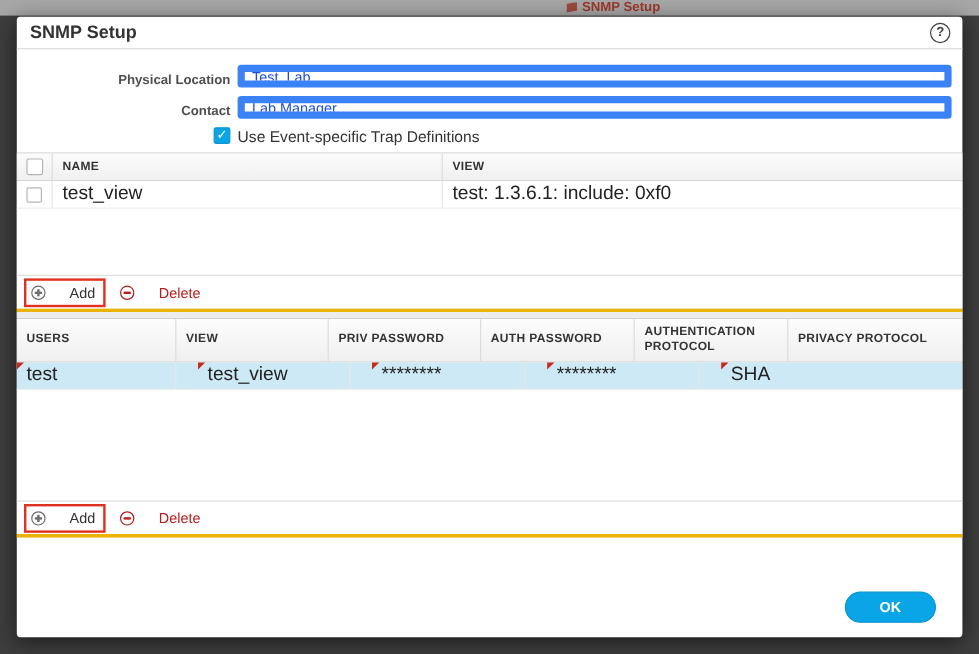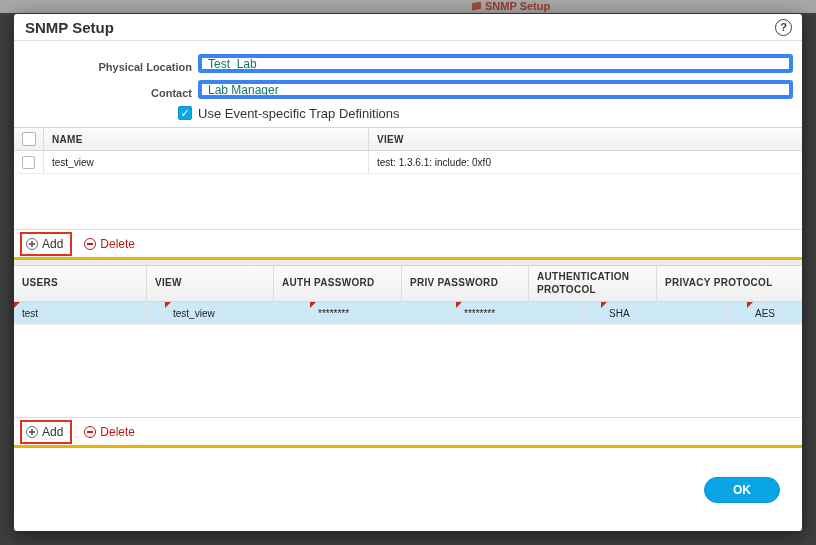--- a/index.html
+++ b/index.html
@@ -49,23 +49,23 @@
   }
 
   
   .form { padding:13px 9px 0 0; flex:none; }
   .frow { display:flex; align-items:flex-end;margin-left:28px; }
   .flabel {
     flex:none; width:156px; text-align:right; padding-right:6px;
     font-size:11px; font-weight:bold; color:#4f4f4f;
   }
   .finput {
-    flex:1; height:19px; border:4px solid #3b82f6; border-radius:3px;
+    flex:1; height:19px; border:6px solid #3b82f6; border-radius:3px;
     font-family:"Liberation Sans", sans-serif;
-    font-size:12px; color:#0f766e; padding:0 6px; background:#fff;
+    font-size:12px; color:#1d4ed8; padding:0 6px; background:#fff;
   }
   .mb7 { margin-bottom:7px; } .mb6 { margin-bottom:6px; }
 
   .chk-row { margin-left:164px; display:flex; align-items:center; gap:6px; height:16px; }
   .checkbox {
     width:14px; height:14px; border-radius:2px; flex:none;
     background:#0aa5e7; border:1px solid #0996d3;
     display:flex; align-items:center; justify-content:center;
     color:#fff; font-size:11px; line-height:1; cursor:pointer;
   }
@@ -102,39 +102,39 @@
     display:flex; align-items:center; padding:0 8px;
     border-right:1px solid #dcdcdc;
   }
   .th:last-child { border-right:none; }
   .t1-head, .t1-row { height:23px; }
   .t2-head { height:36px; }
   .t2-head .th { line-height:1.25; }
   .trow { display:flex; align-items:stretch; border-bottom:1px solid #ececec; background:#fff; }
   .t2-row { height:23px; background:#cde9f6;gap:18px; }
   .td {
-    font-size:10px; color:#222; display:flex; align-items:center;
+    font-size:16px; color:#222; display:flex; align-items:center;
     padding:0 8px; border-right:1px solid #e6e6e6; position:relative;text-align:center;
   }
   .td:last-child { border-right:none; }
   .mod::before {
     content:""; position:absolute; top:0; left:0;
     border-top:6px solid #c9281c; border-right:6px solid transparent;
   }
   .chkcol { flex:none; width:30px; display:flex; align-items:center; justify-content:center;
     border-right:1px solid #dcdcdc; }
   .trow .chkcol { border-right:1px solid #e6e6e6; }
   .t1-empty { height:55px; background:#fff; }
   .t2-empty { height:92px; background:#fff; }
 
   .addbar {
     height:28px; border-top:1px solid #dedede; background:#fff;
     display:flex; align-items:center; padding-left:6px; gap:12px;
   }
-  .act-btn { display:flex; align-items:center; gap:4px; font-size:12px; cursor:pointer; }
+  .act-btn { display:flex; align-items:center; gap:20px; font-size:12px; cursor:pointer; }
   .act-add { color:#333; }
   .act-del { color:#b91c1c; cursor:default; }
   .circle-icon {
     width:12px; height:12px; border:1px solid currentColor; border-radius:50%;
     position:relative; flex:none; display:inline-block;
   }
   .act-add .circle-icon { color:#6d6d6d; }
   .circle-icon::before {
     content:""; position:absolute; left:2px; right:2px; top:4px; height:2px;
     background:currentColor;
@@ -156,21 +156,21 @@
   .c-users { flex:none; width:133px; }
   .c-view2 { flex:none; width:127px; }
   .c-authpw { flex:none; width:128px; }
   .c-privpw { flex:none; width:127px; }
   .c-authproto { flex:none; width:128px; }
   .c-privproto { flex:1; }
 
   
   .dlg-footer {
     flex:1; display:flex; justify-content:flex-end; align-items:flex-end;
-    gap:10px; padding:0 22px 28px 0;
+    gap:10px; padding:0 22px 12px 0;
   }
   .btn {
     height:26px; border-radius:13px; font-size:12px; font-weight:bold;
     display:flex; align-items:center; justify-content:center; cursor:pointer;
   }
   .btn-ok { width:76px; background:#0aa5e7; color:#fff; border:1px solid #0794d1; }
   .btn-cancel { width:70px; background:#fff; color:#333; border:1px solid #c8c8c8; font-weight:normal; }
 </style>
 </head>
 <body>
@@ -237,32 +237,31 @@
       </div>
     </div>
   </div>
 
   <div class="section-gap"></div>
 
   <div class="tbl">
     <div class="thead t2-head">
       <div class="th c-users">USERS</div>
       <div class="th c-view2">VIEW</div>
+      <div class="th c-privpw">PRIV PASSWORD</div>
       <div class="th c-authpw">AUTH PASSWORD</div>
-      <div class="th c-privpw">PRIV PASSWORD</div>
       <div class="th c-authproto">AUTHENTICATION PROTOCOL</div>
       <div class="th c-privproto">PRIVACY PROTOCOL</div>
     </div>
     <div class="trow t2-row">
       <div class="td mod c-users">test</div>
       <div class="td mod c-view2">test_view</div>
       <div class="td mod c-authpw">********</div>
       <div class="td mod c-privpw">********</div>
       <div class="td mod c-authproto">SHA</div>
-      <div class="td mod c-privproto">AES</div>
     </div>
     <div class="t2-empty"></div>
     <div class="addbar">
       <div class="annot-add">
         <div class="act-btn act-add">
           <span class="circle-icon plus"></span>
           <span>Add</span>
         </div>
       </div>
       <div class="act-btn act-del">

